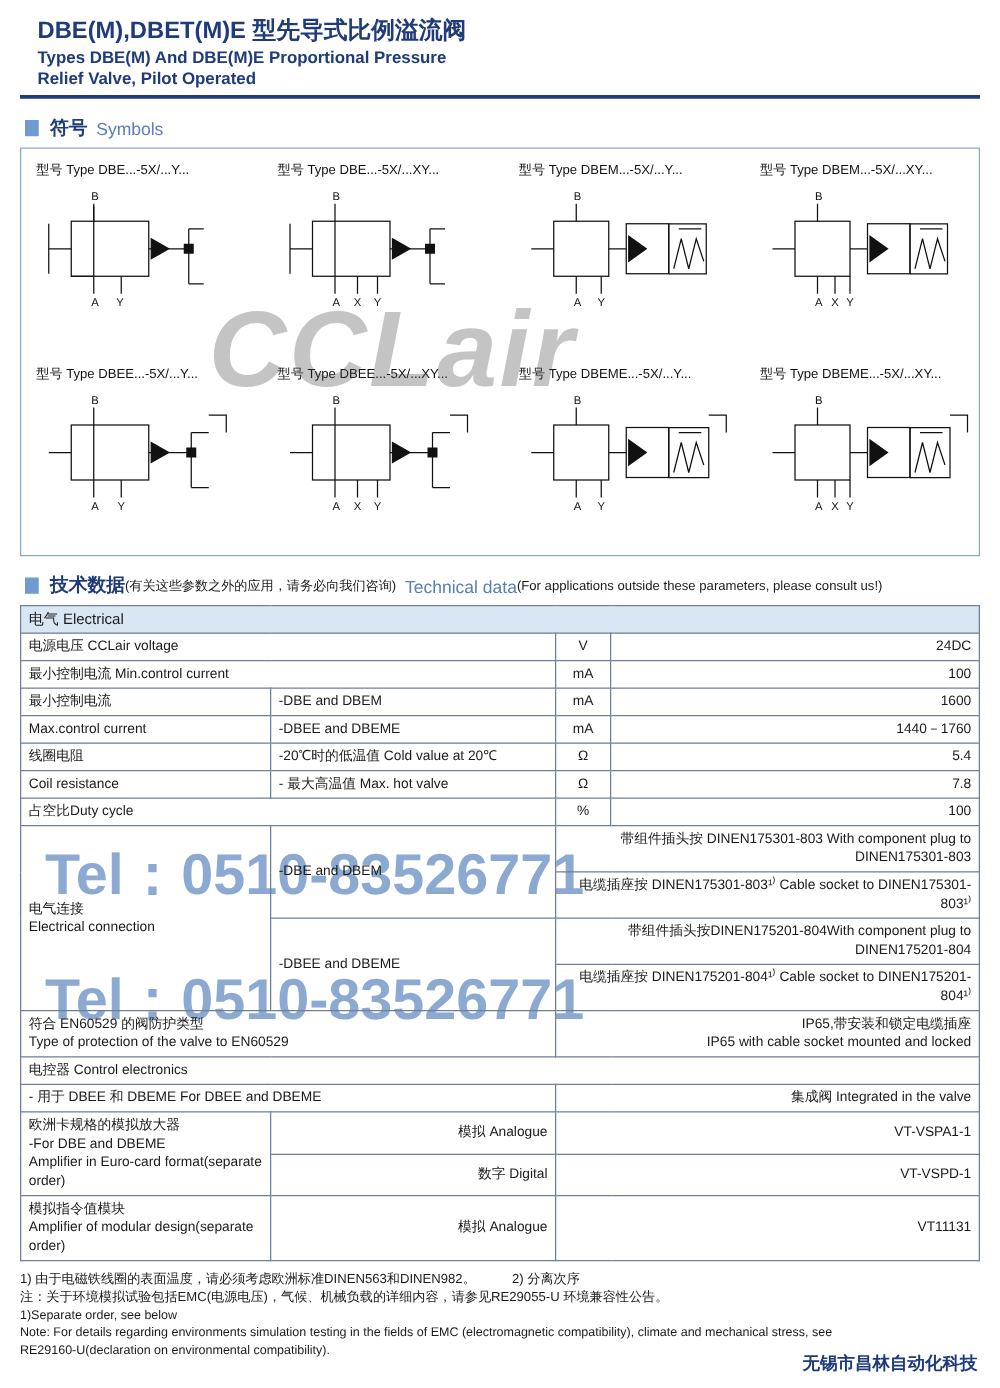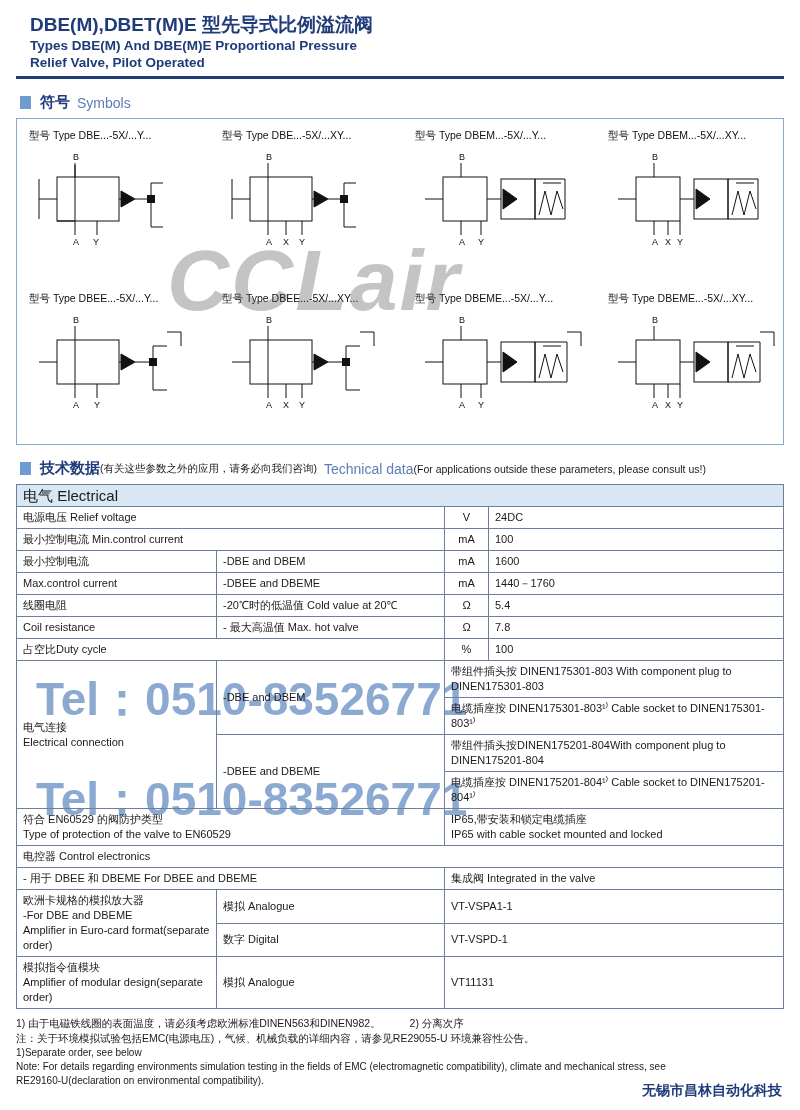--- a/index.html
+++ b/index.html
@@ -184,24 +184,24 @@
     background: transparent;
   }
   table.tech td {
     border: 1px solid #6d7f99;
     padding: 3px 6px;
     vertical-align: middle;
     line-height: 15px;
   }
   .bandrow td {
     background: #d9e7f5;
-    font-size: 15px;
+    font-size: 12px;
   }
   .c-unit { text-align: center; width: 44px; }
-  .c-val  { text-align: left; }
+  .c-val  { text-align: right; }
   .two-line { line-height: 14px; }
 
   
   .notes {
     margin-top: 7px;
     font-size: 10.5px;
     line-height: 15px;
   }
   .notes .en {
     font-size: 10px;
@@ -491,21 +491,21 @@
         <col style="width:200px">
         <col style="width:228px">
         <col style="width:44px">
         <col>
       </colgroup>
       <tbody>
         <tr class="bandrow">
           <td colspan="4">电气 Electrical</td>
         </tr>
         <tr>
-          <td colspan="2">电源电压 Relief voltage</td>
+          <td colspan="2">电源电压 CCLair voltage</td>
           <td class="c-unit">V</td>
           <td class="c-val">24DC</td>
         </tr>
         <tr>
           <td colspan="2">最小控制电流 Min.control current</td>
           <td class="c-unit">mA</td>
           <td class="c-val">100</td>
         </tr>
         <tr>
           <td>最小控制电流</td>

